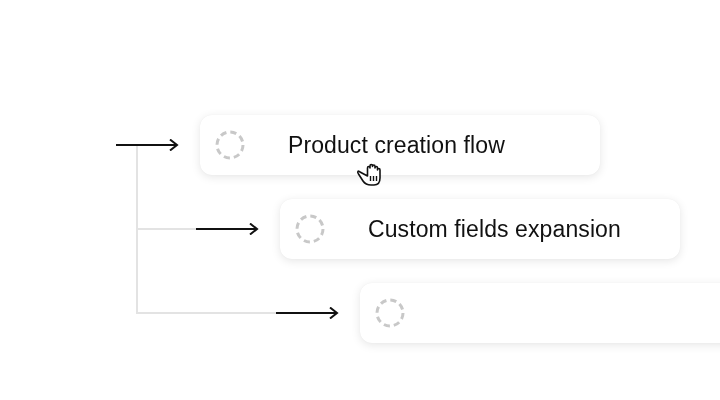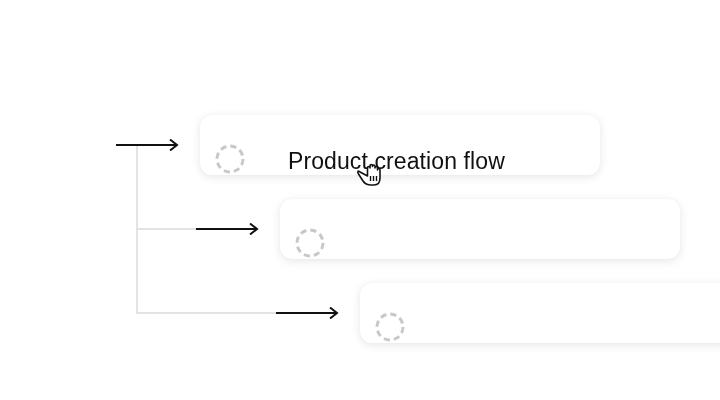--- a/index.html
+++ b/index.html
@@ -3,21 +3,21 @@
 <meta charset="utf-8">
 <style>
   html, body { margin: 0; padding: 0; }
   body { width: 720px; height: 400px; background: #ffffff; position: relative; overflow: hidden; font-family: "Liberation Sans", "DejaVu Sans", sans-serif; }
   .tree-line { position: absolute; background: #e3e3e3; }
   .arrow { position: absolute; height: 12px; }
   .arrow svg { display: block; }
   .card {
     position: absolute; height: 60px; background: #ffffff; border-radius: 12px;
     box-shadow: 0 2px 10px rgba(0,0,0,0.10), 0 0 1px rgba(0,0,0,0.06);
-    display: flex; align-items: flex-end; box-sizing: border-box; padding-left: 14px; cursor: pointer;
+    display: flex; align-items: center; box-sizing: border-box; padding-left: 14px; cursor: pointer;
   }
   .card .status { width: 32px; height: 32px; flex: 0 0 32px; }
   .card .label { margin-left: 42px; font-size: 23px; color: #111111; white-space: nowrap; letter-spacing: 0.1px; }
   .cursor { position: absolute; left: 354px; top: 160px; width: 30px; height: 28px; }
 </style>
 </head>
 <body>
 
 <div class="tree-line" style="left:136px; top:145px; width:2px; height:169px;"></div>
 <div class="tree-line" style="left:136px; top:228px; width:62px; height:2px;"></div>
@@ -50,20 +50,21 @@
   </span>
   <span class="label">Product creation flow</span>
 </div>
 
 <div class="card" style="left:280px; top:199px; width:400px;">
   <span class="status">
     <svg width="32" height="32" viewBox="0 0 32 32">
         <circle cx="16" cy="16" r="13" fill="none" stroke="#c8c8c8" stroke-width="3" stroke-dasharray="6.2 4"></circle>
       </svg>
   </span>
+  <span class="label">Custom fields expansion</span>
 </div>
 
 <div class="card" style="left:360px; top:283px; width:400px;">
   <span class="status">
     <svg width="32" height="32" viewBox="0 0 32 32">
         <circle cx="16" cy="16" r="13" fill="none" stroke="#c8c8c8" stroke-width="3" stroke-dasharray="6.2 4"></circle>
       </svg>
   </span>
 </div>
 

